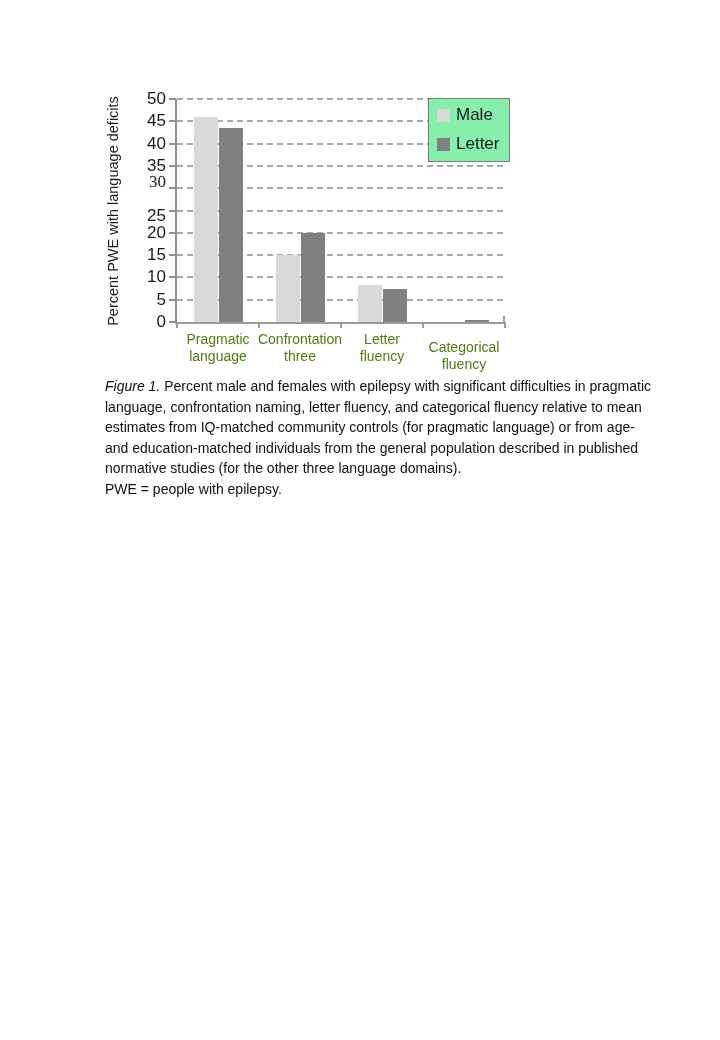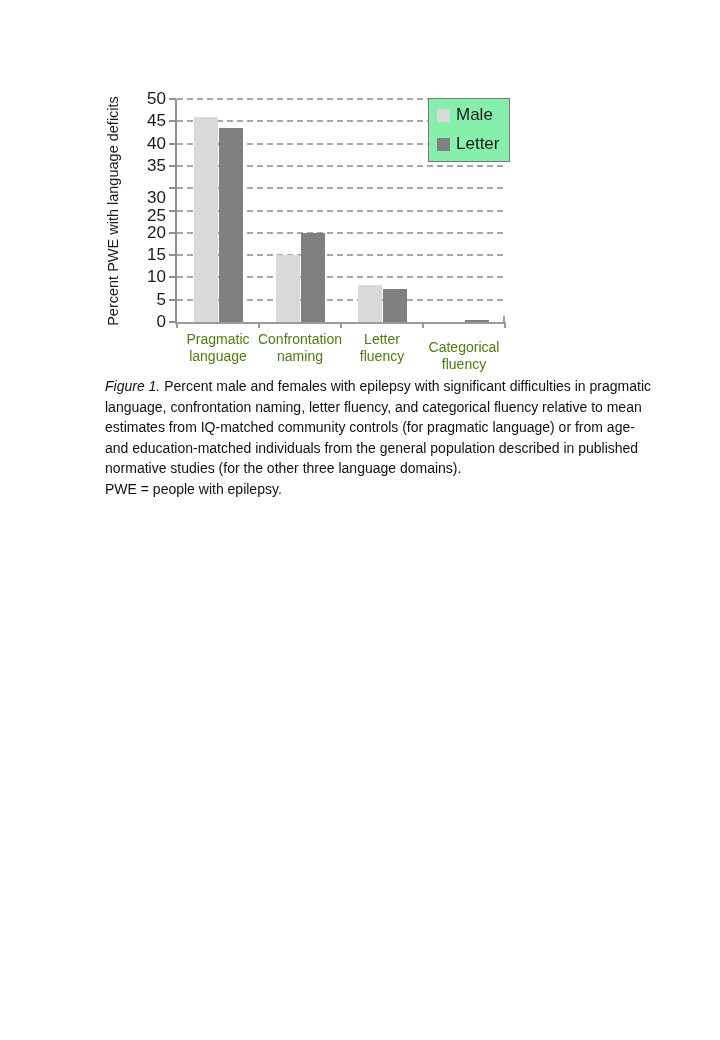--- a/index.html
+++ b/index.html
@@ -84,40 +84,40 @@
         <div class="ylab" style="top: 290.7px;">5</div>
         <div class="ytick" style="top: 276.4px;"></div>
         <div class="ylab" style="top: 268.4px;">10</div>
         <div class="ytick" style="top: 254.1px;"></div>
         <div class="ylab" style="top: 246.1px;">15</div>
         <div class="ytick" style="top: 231.8px;"></div>
         <div class="ylab" style="top: 223.8px;">20</div>
         <div class="ytick" style="top: 209.5px;"></div>
         <div class="ylab" style="top: 207px;">25</div>
         <div class="ytick" style="top: 187.2px;"></div>
-        <div class="ylab" style="top: 189px;">30</div>
+        <div class="ylab" style="top: 173px; font-family: Liberation Serif, serif;">30</div>
         <div class="ytick" style="top: 164.9px;"></div>
         <div class="ylab" style="top: 156.9px;">35</div>
         <div class="ytick" style="top: 142.6px;"></div>
         <div class="ylab" style="top: 134.6px;">40</div>
         <div class="ytick" style="top: 120.3px;"></div>
         <div class="ylab" style="top: 112.3px;">45</div>
         <div class="ytick" style="top: 98px;"></div>
         <div class="ylab" style="top: 90px;">50</div>
       </div>
     <div id="xlabels">
         <div class="xtick" style="left: 176px;"></div>
         <div class="xtick" style="left: 258px;"></div>
         <div class="xtick" style="left: 340px;"></div>
         <div class="xtick" style="left: 422px;"></div>
         <div class="xtick" style="left: 504px;"></div>
         <div class="xlab" style="left: 153px;">Pragmatic
 language</div>
         <div class="xlab" style="left: 235px;">Confrontation
-naming</div>
+three</div>
         <div class="xlab" style="left: 317px;">Letter
 fluency</div>
         <div class="xlab" style="left: 399px; margin-top: 8px;">Categorical
 fluency</div>
       </div>
 
     <div class="legend">
       <div class="legend-item first">
         <span class="swatch" style="background: rgb(217, 217, 217);"></span>
         <span class="legend-label">Male</span>

